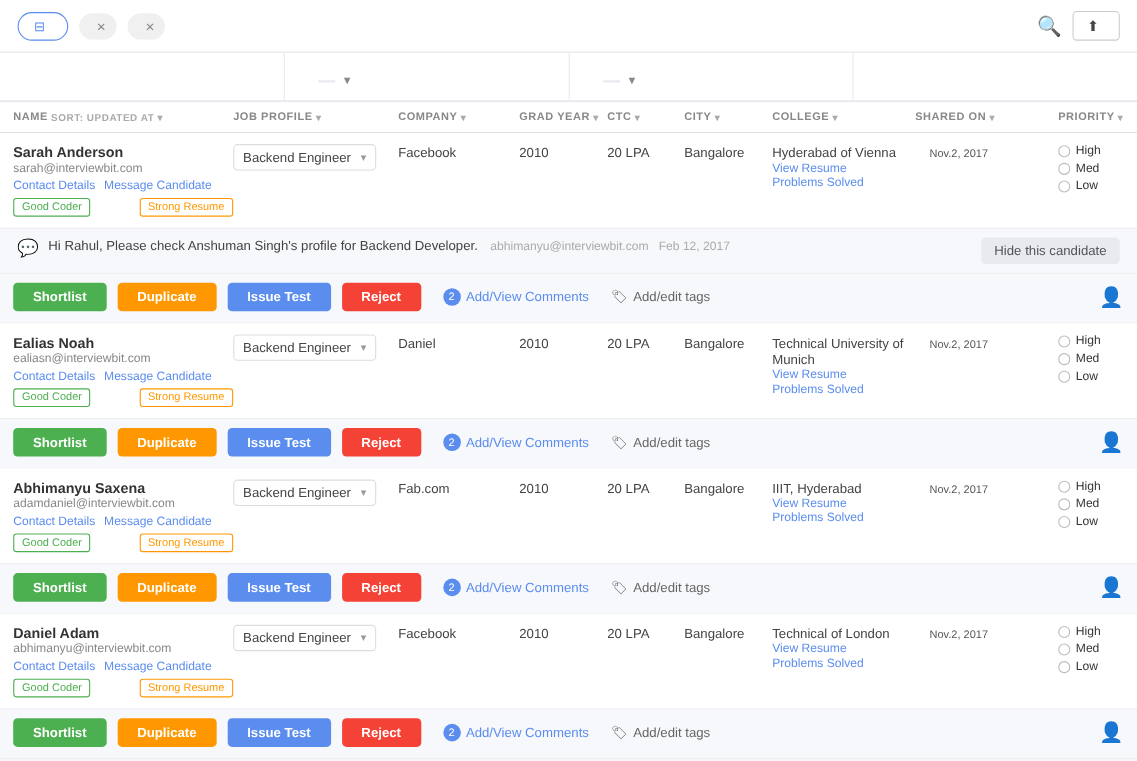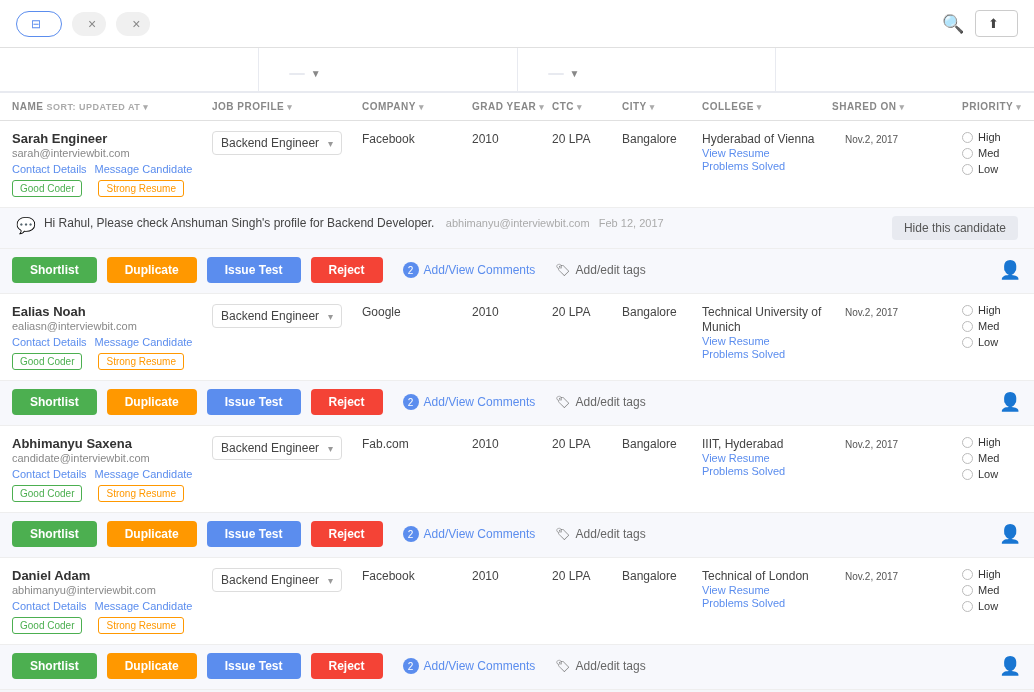--- a/index.html
+++ b/index.html
@@ -31,21 +31,21 @@
     .th { font-size: 10px; font-weight: 700; color: #888; letter-spacing: 0.5px; text-transform: uppercase; display: flex; align-items: center; gap: 3px; cursor: pointer; }
     .th .sort-arrow { font-size: 9px; color: #aaa; }
 
     
     .candidate-block { background: #fff; border-bottom: 1px solid #eee; }
     .candidate-main { display: grid; grid-template-columns: 200px 150px 110px 80px 70px 80px 130px 130px 110px 110px; padding: 10px 12px; align-items: start; }
     .candidate-name { font-weight: 600; font-size: 13px; color: #333; }
     .candidate-email { font-size: 11px; color: #888; margin-top: 1px; }
     .candidate-links { display: flex; gap: 8px; margin-top: 4px; font-size: 11px; }
     .candidate-links a { color: #5b8dee; text-decoration: none; cursor: pointer; }
-    .candidate-tags { display: flex; gap: 16px; margin-top: 5px; flex-wrap: wrap; }
+    .candidate-tags { display: flex; gap: 16px; margin-top: 5px; flex-wrap: wrap; justify-content: space-between; }
     .badge { font-size: 10px; padding: 2px 7px; border-radius: 3px; border: 1px solid #ccc; color: #666; }
     .badge-green { border-color: #4caf50; color: #4caf50; }
     .badge-orange { border-color: #ff9800; color: #ff9800; }
 
     
     .job-dropdown { display: flex; align-items: center; gap: 4px; border: 1px solid #ddd; border-radius: 4px; padding: 4px 8px; font-size: 12px; color: #444; cursor: pointer; background: #fff; width: 130px; justify-content: space-between; }
     .job-dropdown .arrow { font-size: 10px; color: #999; }
 
     .cell-text { font-size: 12px; color: #444; }
     .cell-year { font-size: 12px; color: #444; margin-top: 33px; }
@@ -181,21 +181,21 @@
     <span>PRIORITY</span>
     <span class="sort-arrow">▾</span>
   </div>
 
 </div>
 
 <div id="candidates-container">
     <div class="candidate-block">
       <div class="candidate-main">
         <div>
-    <div class="candidate-name">Sarah Engineer</div>
+    <div class="candidate-name">Sarah Anderson</div>
     <div class="candidate-email">sarah@interviewbit.com</div>
     <div class="candidate-links">
       <a>Contact Details</a>
       <a>Message Candidate</a>
     </div>
     <div class="candidate-tags">
       <span class="badge badge-green">Good Coder</span>
             <span class="badge badge-orange">Strong Resume</span>
     </div>
   </div>
@@ -269,21 +269,21 @@
       <span class="badge badge-green">Good Coder</span>
             <span class="badge badge-orange">Strong Resume</span>
     </div>
   </div>
         <div>
           <div class="job-dropdown">
             <span>Backend Engineer</span>
             <span class="arrow">▾</span>
           </div>
         </div>
-        <div><span class="cell-text">Google</span></div>
+        <div><span class="cell-text">Daniel</span></div>
         <div><span class="cell-year">2010</span></div>
         <div><span class="cell-text">20 LPA</span></div>
         <div><span class="cell-text">Bangalore</span></div>
         <div>
     <span class="college-name">Technical University of Munich</span>
     <a class="view-link">View Resume</a>
     <a class="view-link">Problems Solved</a>
   </div>
         <div><span class="shared-date">Nov.2, 2017</span></div>
         <div>
@@ -316,21 +316,21 @@
       <span>🏷</span>
       <span>Add/edit tags</span>
     </div>
     <span class="profile-icon">👤</span>
   </div>
     </div>
     <div class="candidate-block">
       <div class="candidate-main">
         <div>
     <div class="candidate-name">Abhimanyu Saxena</div>
-    <div class="candidate-email">candidate@interviewbit.com</div>
+    <div class="candidate-email">adamdaniel@interviewbit.com</div>
     <div class="candidate-links">
       <a>Contact Details</a>
       <a>Message Candidate</a>
     </div>
     <div class="candidate-tags">
       <span class="badge badge-green">Good Coder</span>
             <span class="badge badge-orange">Strong Resume</span>
     </div>
   </div>
         <div>

